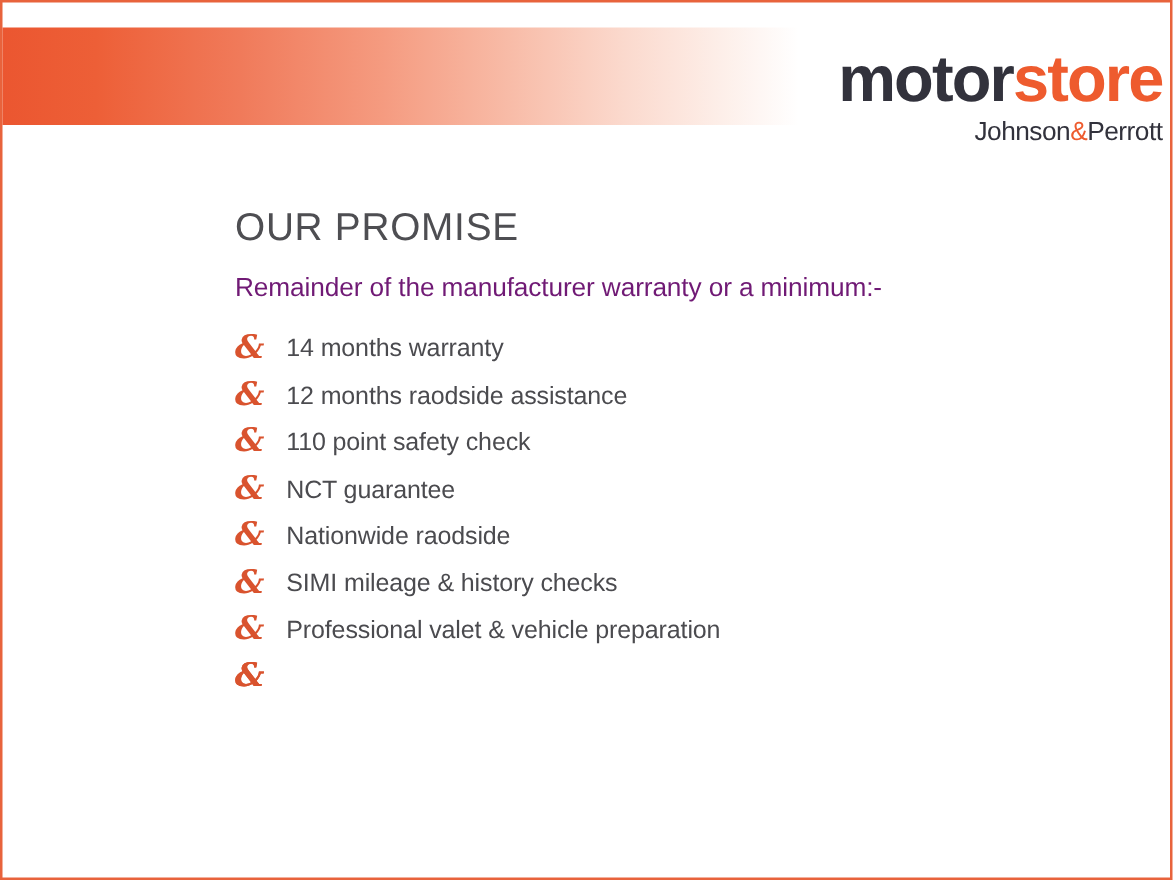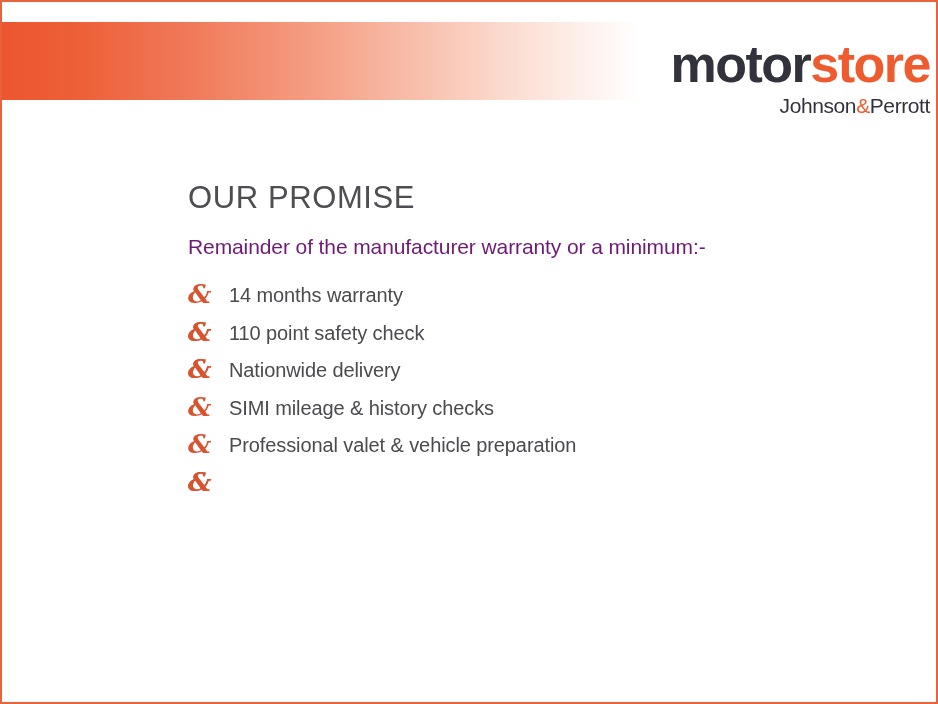--- a/index.html
+++ b/index.html
@@ -81,21 +81,21 @@
     color: #32323c;
     line-height: 24px;
     white-space: nowrap;
   }
   .logo-sub .amp { color: #ee5b2e; }
 
   
   .content {
     position: absolute;
     left: 186px;
-    top: 178px;
+    top: 162px;
     width: 720px;
   }
 
   .title {
     font-size: 31px;
     font-weight: normal;
     letter-spacing: 0.6px;
     color: #4e4e52;
     margin: 0 0 18px 0;
     line-height: 36px;
@@ -159,31 +159,33 @@
     <h1 class="title">OUR PROMISE</h1>
     <p class="subtitle">Remainder of the manufacturer warranty or a minimum:-</p>
 
     <ul class="promise-list">
       <li class="promise-item">
         <span class="bullet-amp">&amp;</span>
         <span>14 months warranty</span>
       </li>
       <li class="promise-item">
         <span class="bullet-amp">&amp;</span>
+        <span>12 months raodside assistance</span>
       </li>
       <li class="promise-item">
         <span class="bullet-amp">&amp;</span>
         <span>110 point safety check</span>
       </li>
       <li class="promise-item">
         <span class="bullet-amp">&amp;</span>
-      </li>
-      <li class="promise-item">
-        <span class="bullet-amp">&amp;</span>
-        <span>Nationwide delivery</span>
+        <span>NCT guarantee</span>
+      </li>
+      <li class="promise-item">
+        <span class="bullet-amp">&amp;</span>
+        <span>Nationwide raodside</span>
       </li>
       <li class="promise-item">
         <span class="bullet-amp">&amp;</span>
         <span>SIMI mileage &amp; history checks</span>
       </li>
       <li class="promise-item">
         <span class="bullet-amp">&amp;</span>
         <span>Professional valet &amp; vehicle preparation</span>
       </li>
       <li class="promise-item">

